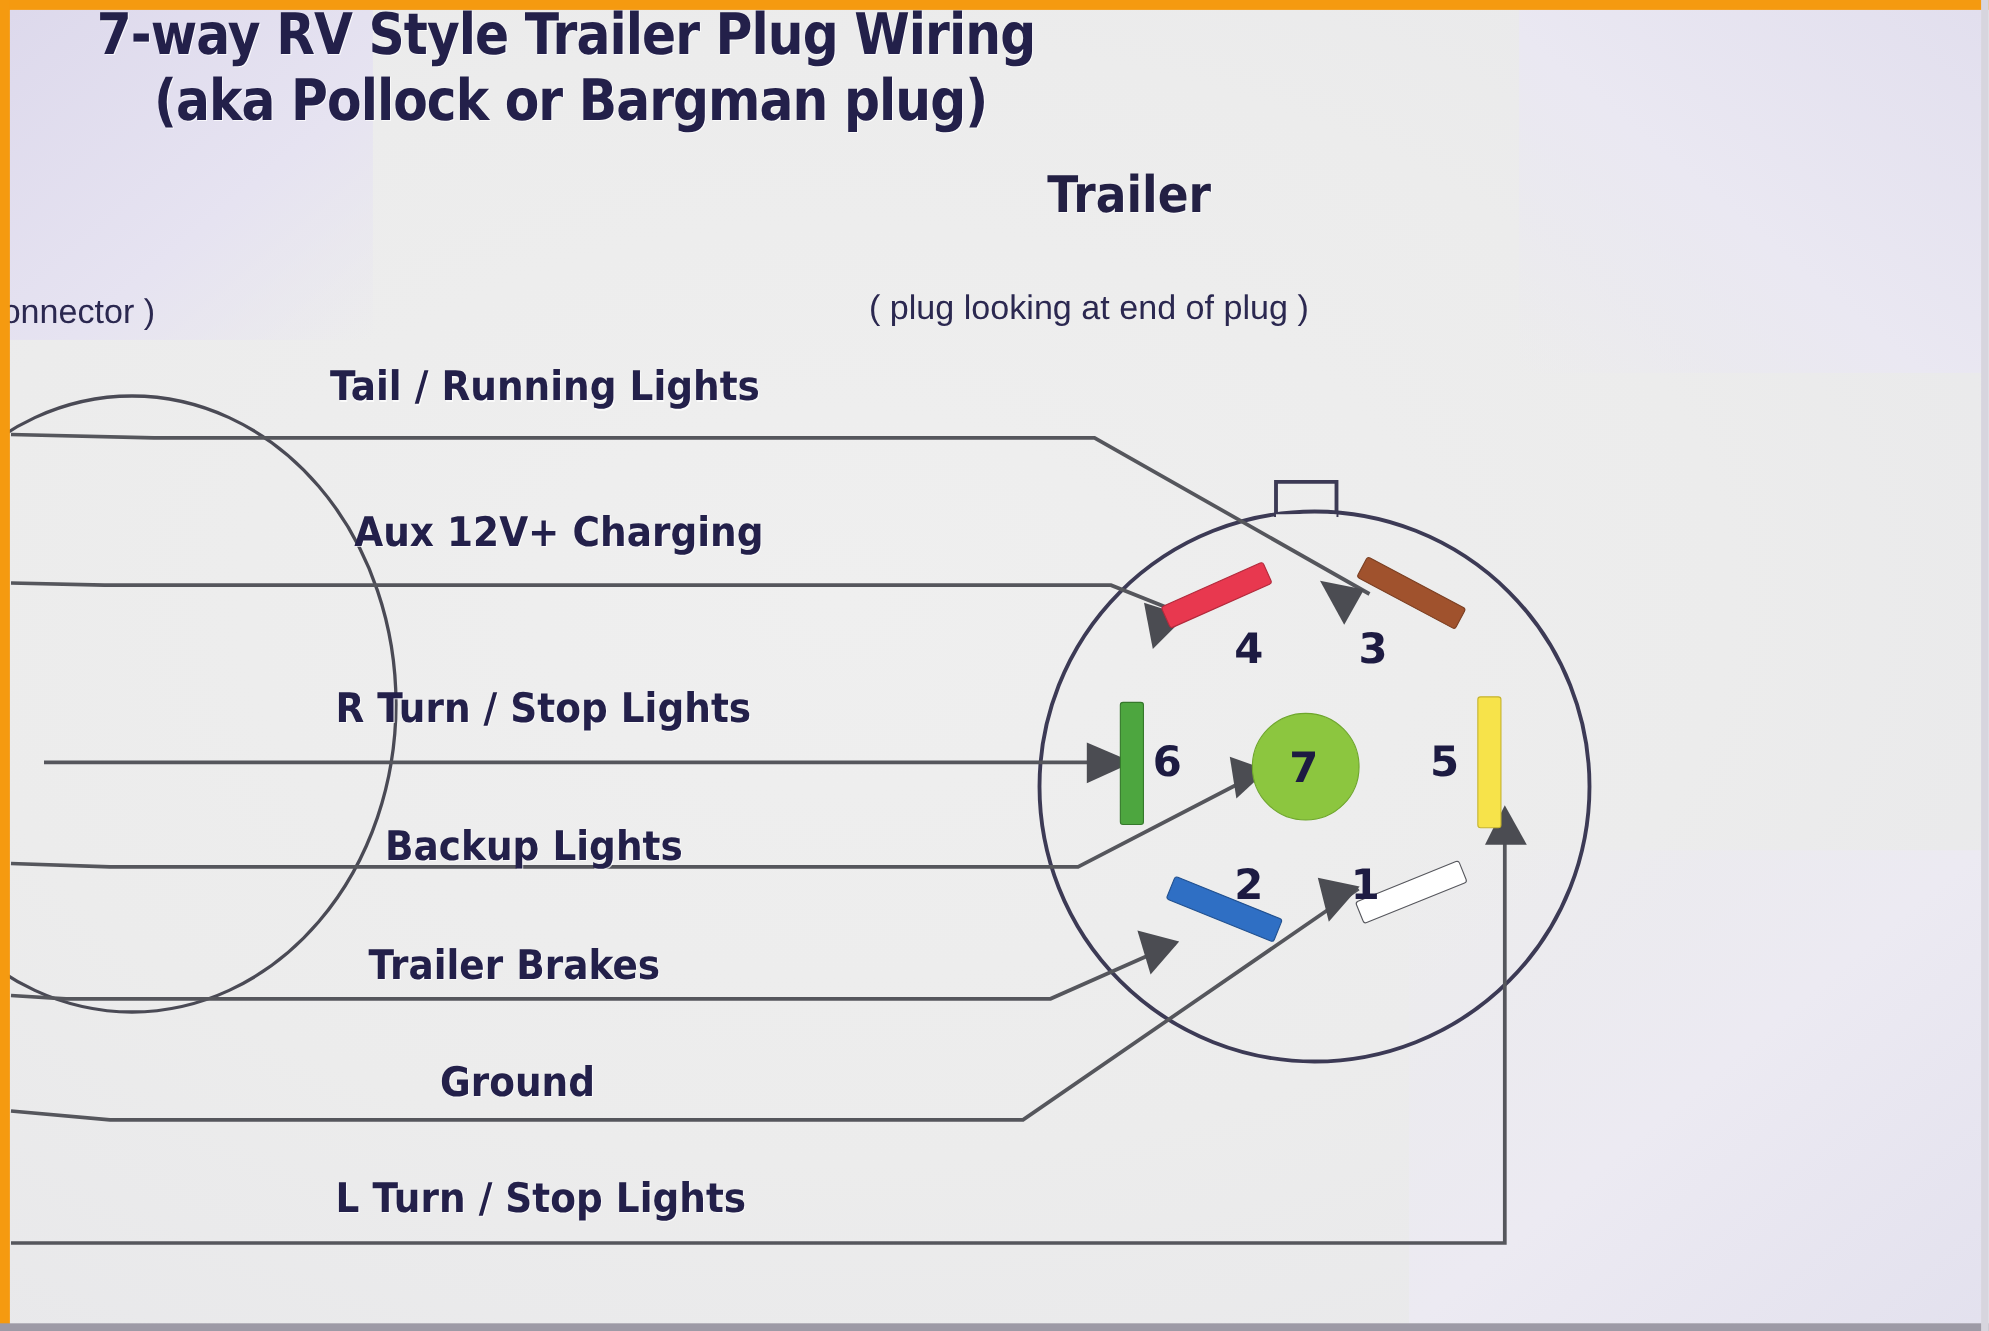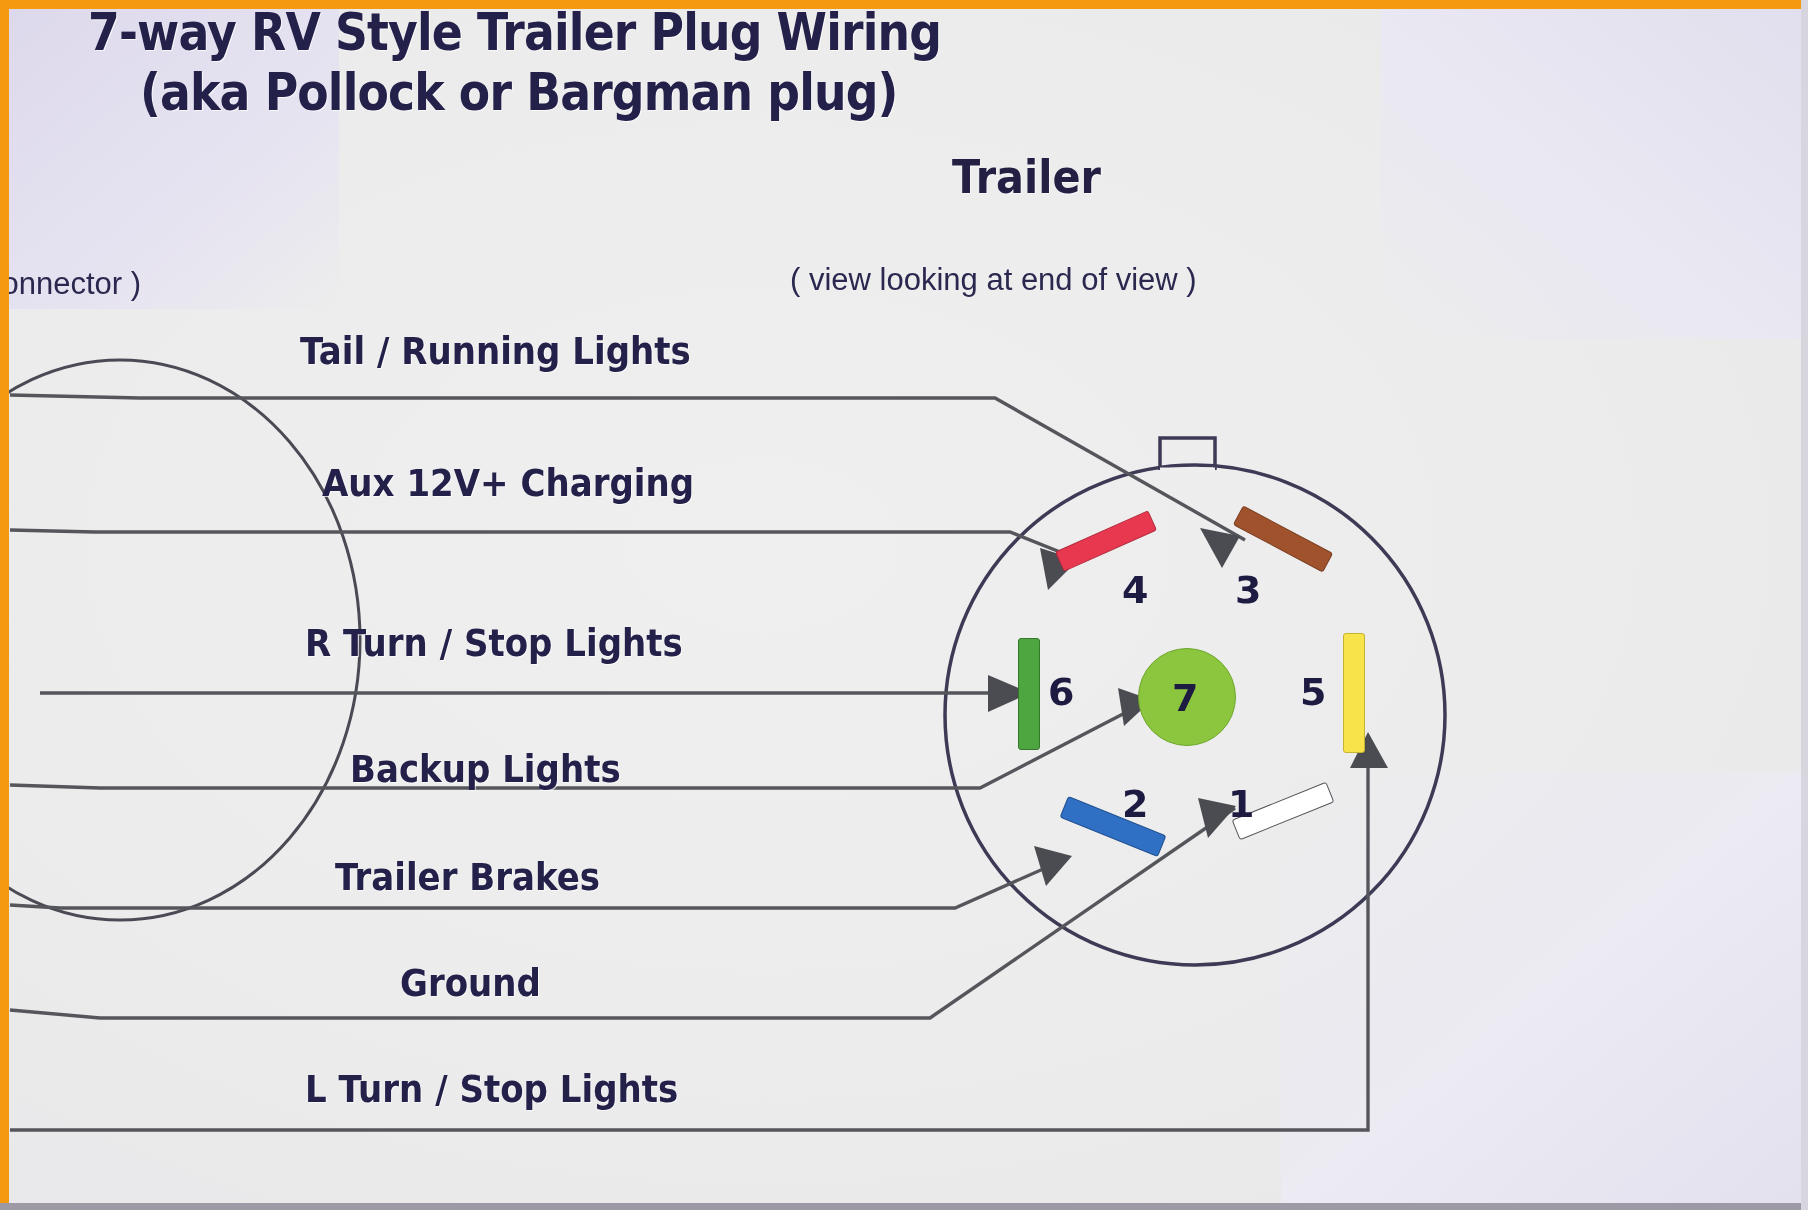--- a/index.html
+++ b/index.html
@@ -139,21 +139,21 @@
   <div class="txt pinnum" style="left:1235px;top:568px;">3</div>
   <div class="txt pinnum" style="left:1048px;top:670px;">6</div>
   <div class="txt pinnum" style="left:1300px;top:670px;">5</div>
   <div class="txt pinnum" style="left:1172px;top:676px;">7</div>
   <div class="txt pinnum" style="left:1122px;top:782px;">2</div>
   <div class="txt pinnum" style="left:1228px;top:782px;">1</div>
 
   <div class="txt title-l1">7-way RV Style Trailer Plug Wiring</div>
   <div class="txt title-l2">(aka Pollock or Bargman plug)</div>
   <div class="txt trailer-head">Trailer</div>
-  <div class="txt view-note">( view looking at end of view )</div>
+  <div class="txt view-note">( plug looking at end of plug )</div>
   <div class="txt connector-note">connector )</div>
 
   <div class="txt wlabel" style="left:300px;top:330px;">Tail / Running Lights</div>
   <div class="txt wlabel" style="left:322px;top:462px;">Aux 12V+ Charging</div>
   <div class="txt wlabel" style="left:305px;top:622px;">R Turn / Stop Lights</div>
   <div class="txt wlabel" style="left:350px;top:748px;">Backup Lights</div>
   <div class="txt wlabel" style="left:335px;top:856px;">Trailer Brakes</div>
   <div class="txt wlabel" style="left:400px;top:962px;">Ground</div>
   <div class="txt wlabel" style="left:305px;top:1068px;">L Turn / Stop Lights</div>
 

